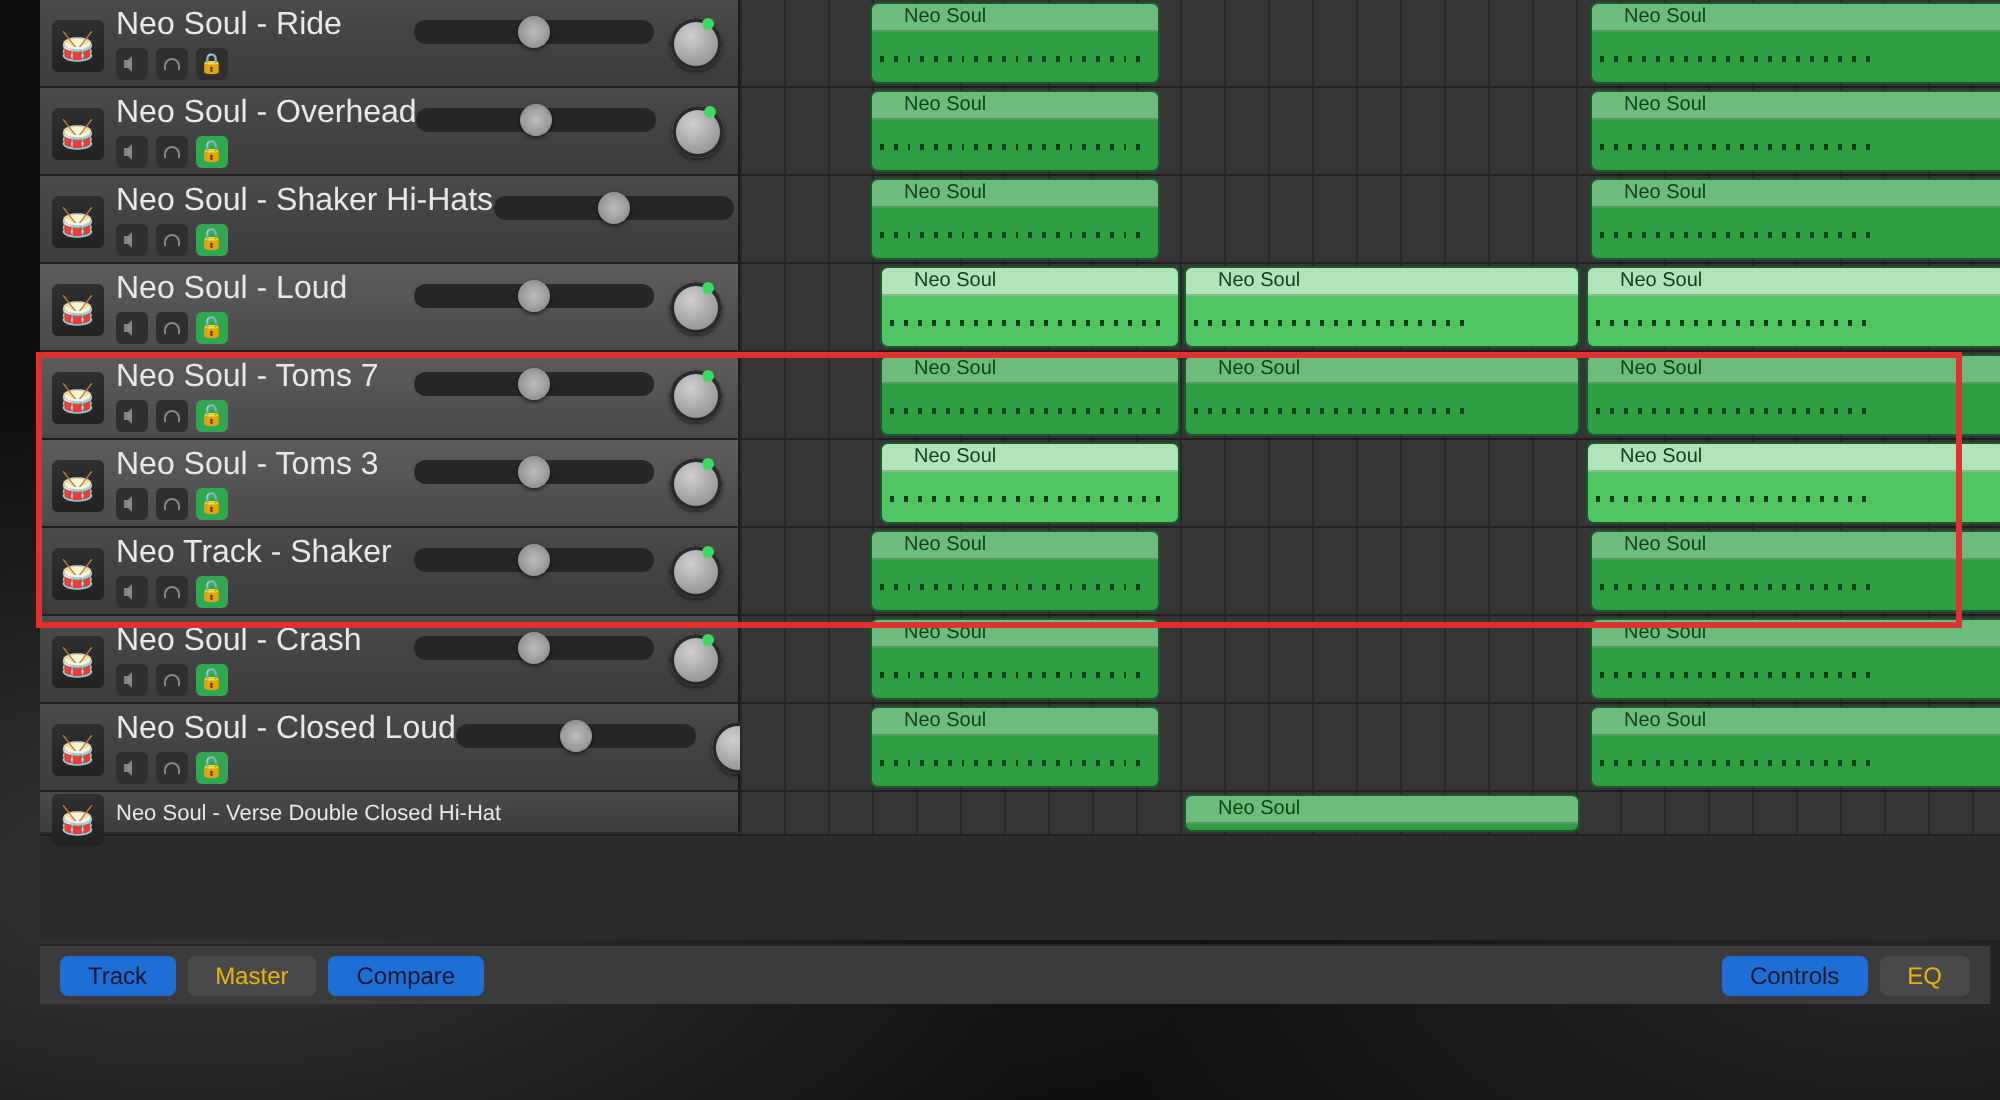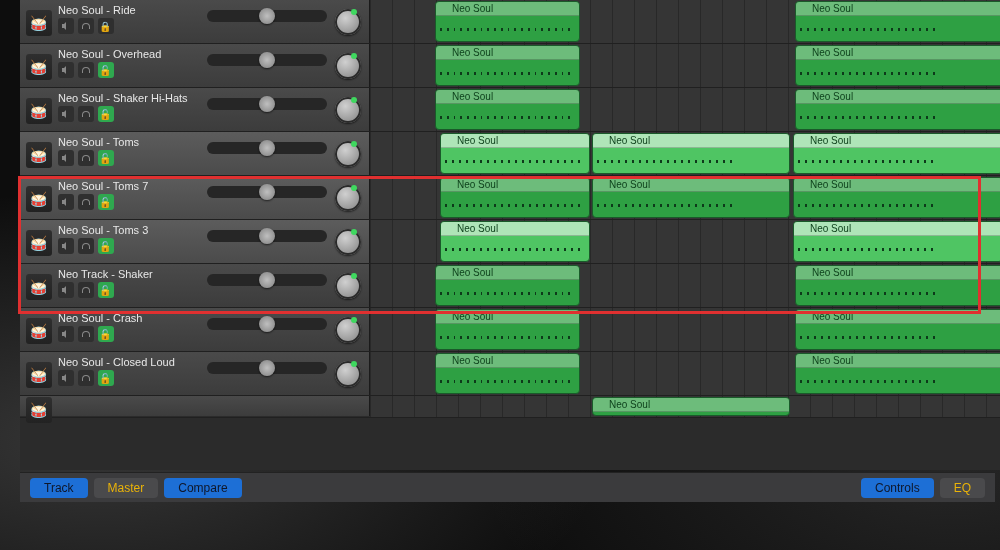--- a/index.html
+++ b/index.html
@@ -47,21 +47,21 @@
     margin: 8px 6px 0 4px;
     border-radius: 3px;
     background: linear-gradient(#2f2f2f,#222);
     display: flex; align-items: center; justify-content: center;
     font-size: 14px;
     flex-shrink:0;
   }
   .track-info { flex: 1; display: flex; flex-direction: column; padding-top:2px;}
   .track-name {
     color: #e8e8e8;
-    font-size: 11px;
+    font-size: 16px;
     font-weight: 500;
     white-space: nowrap;
     overflow: hidden;
     text-overflow: ellipsis;
   }
   .track-ctrls {
     display: flex;
     gap: 4px;
     align-items: center;
     margin-top: 2px;
@@ -413,21 +413,21 @@
             <span></span>
             <span></span>
           </div>
         </div>
       </div>
     </div>
     <div class="track-row tall">
       <div class="track-header sel">
         <div class="track-icon">🥁</div>
         <div class="track-info">
-          <div class="track-name">Neo Soul - Toms</div>
+          <div class="track-name">Neo Soul - Loud</div>
           <div class="track-ctrls">
             <div class="mini-btn">
               <svg width="10" height="10" viewBox="0 0 10 10">
                 <path d="M1 3h2l2-2v8l-2-2H1z" fill="#888"></path>
               </svg>
             </div>
             <div class="mini-btn">
               <svg width="10" height="10" viewBox="0 0 10 10">
                 <path d="M2 6v2H1V6a4 4 0 018 0v2H8V6a3 3 0 00-6 0z" fill="#888"></path>
               </svg>
@@ -924,20 +924,23 @@
             <span></span>
             <span></span>
             <span></span>
           </div>
         </div>
       </div>
     </div>
     <div class="track-row short" style="height: 22px;">
       <div class="track-header short-h">
         <div class="track-icon">🥁</div>
+        <div class="track-info">
+          <div class="track-name">Neo Soul - Verse Double Closed Hi-Hat</div>
+        </div>
       </div>
       <div class="timeline">
         <div class="region" style="left: 222px; width: 198px;">
           <div class="r-top">Neo Soul</div>
           <div class="notes">
             <span></span>
             <span></span>
             <span></span>
             <span></span>
             <span></span>

